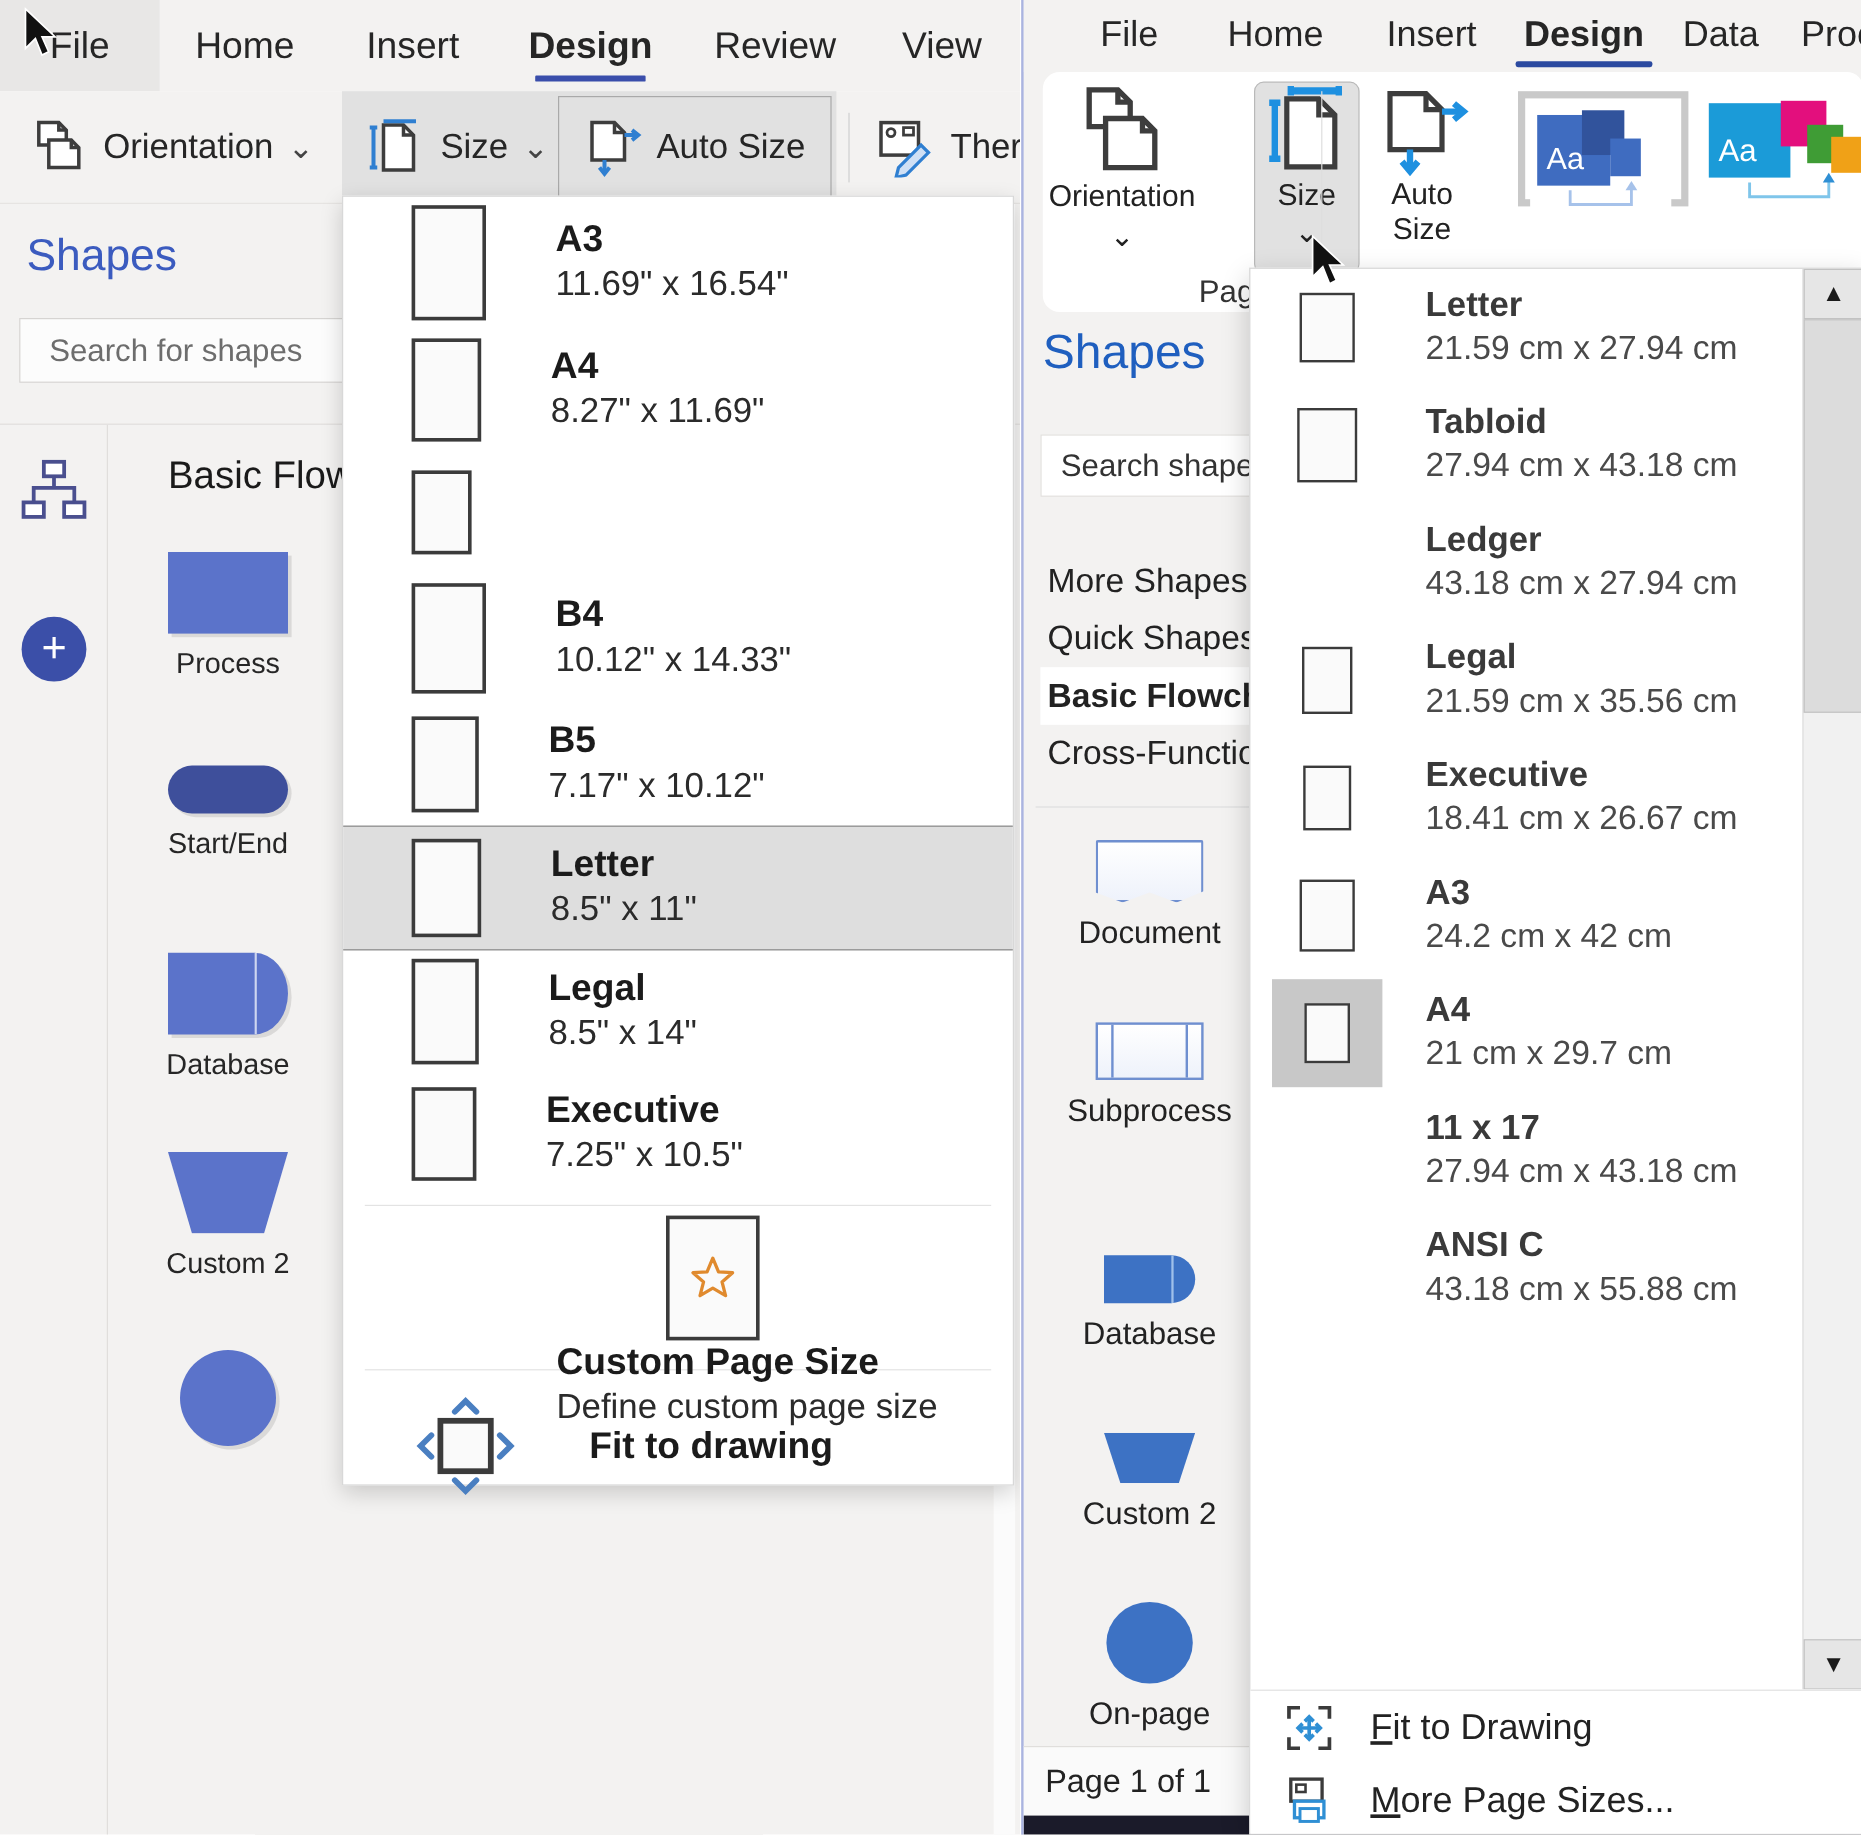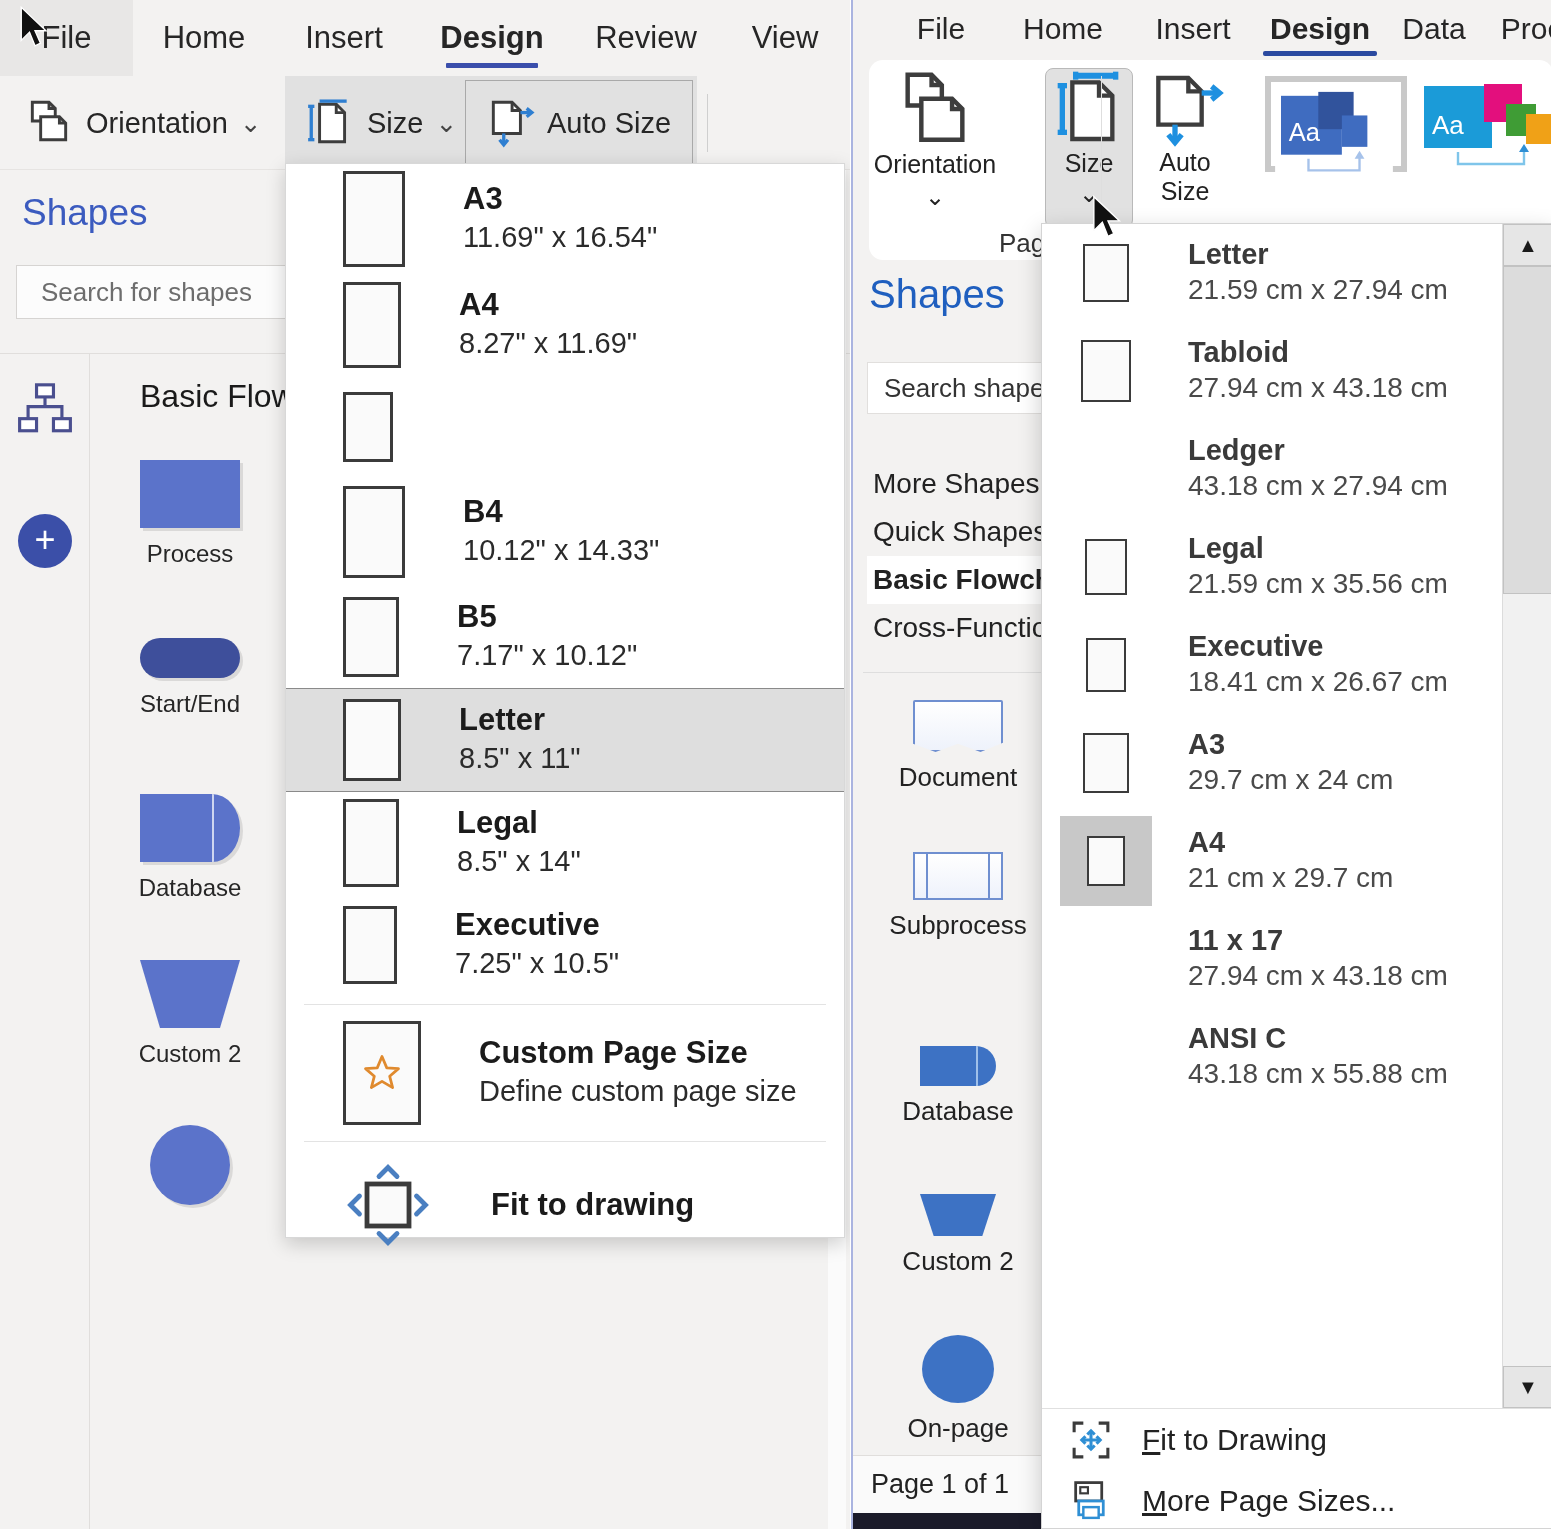--- a/index.html
+++ b/index.html
@@ -267,20 +267,29 @@
           <line x1="17" y1="7" x2="22" y2="7" stroke="#2f7fd1" stroke-width="1.6"></line>
           <path d="M20,5 l2.5,2 l-2.5,2" fill="none" stroke="#2f7fd1" stroke-width="1.6"></path>
           <line x1="9" y1="17" x2="9" y2="22" stroke="#2f7fd1" stroke-width="1.6"></line>
           <path d="M7,20 l2,2.5 l2,-2.5" fill="none" stroke="#2f7fd1" stroke-width="1.6"></path>
         </svg>
         <span>Auto Size</span>
       </div>
 
       <div class="lp-sep"></div>
 
+      <div class="lp-cmd" style="left:730px;">
+        <svg width="50" height="50" viewBox="0 0 24 24">
+          <rect x="2" y="2" width="15" height="13" fill="#fff" stroke="#3d3d3d" stroke-width="1.4"></rect>
+          <circle cx="6" cy="6" r="1.6" fill="none" stroke="#3d3d3d" stroke-width="1.1"></circle>
+          <rect x="11" y="4" width="4" height="3" fill="none" stroke="#3d3d3d" stroke-width="1.1"></rect>
+          <path d="M9,20 l9,-9 l3,3 l-9,9 l-4,1 z" fill="#cfe0f5" stroke="#2f7fd1" stroke-width="1.3"></path>
+        </svg>
+        <span>Ther</span>
+      </div>
     </div>
 
     <div class="lp-shapes-pane">
       <div class="lp-shapes-title">Shapes</div>
       <div class="lp-search">Search for shapes</div>
       <div class="lp-pane-divider"></div>
 
       <div class="lp-rail">
         <svg class="lp-rail-icon" viewBox="0 0 24 24">
           <rect x="8.5" y="2" width="7" height="5" fill="#fff" stroke="#4a4f8f" stroke-width="1.3"></rect>
@@ -374,21 +383,21 @@
       <div class="lp-mi">
         <div class="lp-thumb" style="width:54px;height:78px;"></div>
         <div class="lp-mi-text">
           <div class="lp-mi-name">Executive</div>
           <div class="lp-mi-dim">7.25" x 10.5"</div>
         </div>
       </div>
 
       <div class="lp-mdiv"></div>
 
-      <div class="lp-mi" style="height:120px;">
+      <div class="lp-mi" style="height:120px;flex-direction:column;">
         <div class="lp-star-box">
           <svg width="44" height="44" viewBox="0 0 24 24">
             <path d="M12,3 L14.6,9.2 L21,9.6 L16.2,13.8 L17.8,20 L12,16.6 L6.2,20 L7.8,13.8 L3,9.6 L9.4,9.2 Z" fill="none" stroke="#e08a2e" stroke-width="1.5" stroke-linejoin="round"></path>
           </svg>
         </div>
         <div class="lp-mi-text">
           <div class="lp-mi-name">Custom Page Size</div>
           <div class="lp-mi-dim">Define custom page size</div>
         </div>
       </div>
@@ -584,21 +593,21 @@
             <div class="rp-mi-dim">18.41 cm x 26.67 cm</div>
           </div>
         </div>
 
         <div class="rp-mi">
           <div class="rp-thumbwrap">
               <div class="rp-thumb" style="width:46px;height:60px;"></div>
             </div>
           <div class="rp-mi-text">
             <div class="rp-mi-name">A3</div>
-            <div class="rp-mi-dim">29.7 cm x 24 cm</div>
+            <div class="rp-mi-dim">24.2 cm x 42 cm</div>
           </div>
         </div>
 
         <div class="rp-mi">
           <div class="rp-thumbwrap selbox">
             <div class="rp-thumb" style="width:38px;height:50px;"></div>
           </div>
           <div class="rp-mi-text">
             <div class="rp-mi-name">A4</div>
             <div class="rp-mi-dim">21 cm x 29.7 cm</div>

